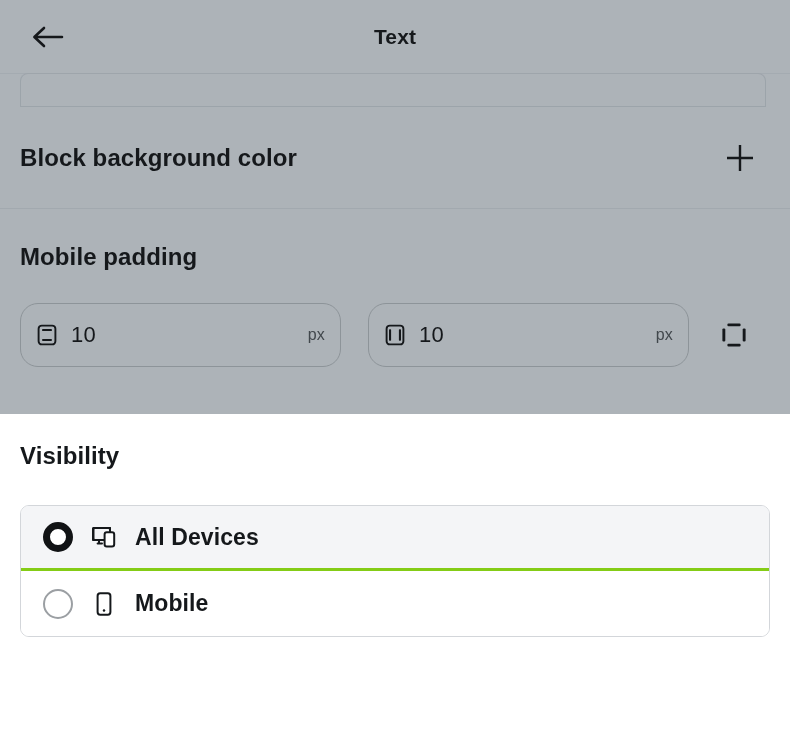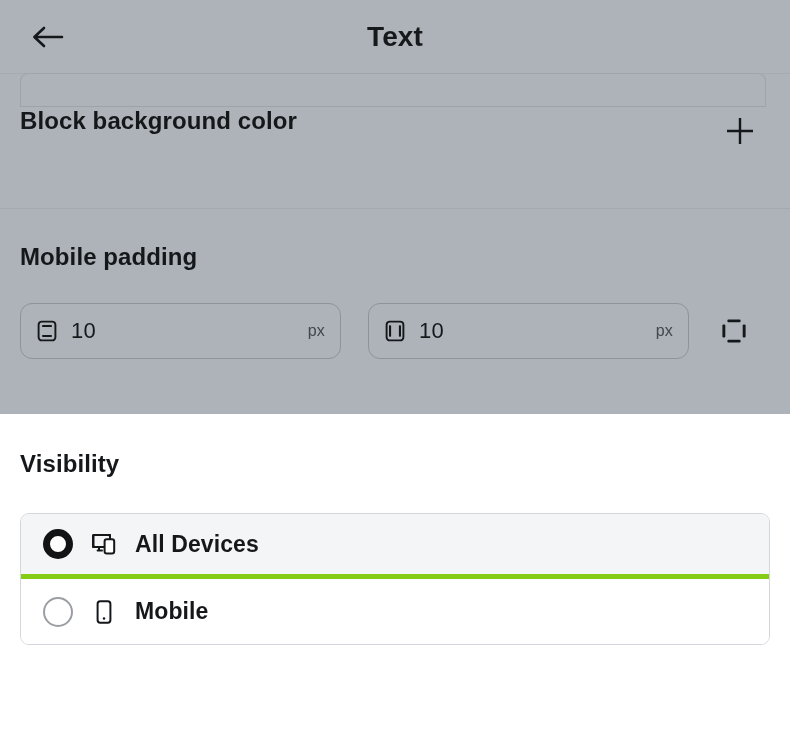--- a/index.html
+++ b/index.html
@@ -52,21 +52,21 @@
     height: 50px;
     display: flex;
     align-items: center;
     justify-content: center;
     cursor: pointer;
     background: transparent;
     border: none;
   }
 
   .header-title {
-    font-size: 28px;
+    font-size: 21px;
     font-weight: bold;
     color: #16191c;
     letter-spacing: 0.1px;
   }
 
   
   .clipped-field {
     position: absolute;
     left: 20px;
     right: 24px;
@@ -91,20 +91,21 @@
   
   .section-divider {
     height: 1px;
     background: #a2a9af;
     width: 100%;
   }
 
   .row-bg-color {
     height: 101px;
     display: flex;
+    align-items: center;
     justify-content: space-between;
     padding: 0 20px 0 20px;
     margin-top: 34px;
   }
 
   .section-label {
     font-size: 24px;
     font-weight: bold;
     color: #15181b;
     letter-spacing: 0.1px;
@@ -129,23 +130,23 @@
 
   .padding-controls {
     display: flex;
     align-items: center;
     gap: 27px;
     margin-top: 32px;
   }
 
   .num-field {
     flex: 0 0 321px;
-    height: 56px;
+    height: 64px;
     border: 1px solid #8d9499;
-    border-radius: 12px;
+    border-radius: 18px;
     background: transparent;
     display: flex;
     align-items: center;
     padding: 0 15px 0 14px;
     gap: 12px;
     cursor: text;
   }
 
   .num-field .field-icon {
     flex: 0 0 auto;
@@ -178,21 +179,21 @@
     cursor: pointer;
     background: transparent;
     border: none;
     margin-left: -4px;
   }
 
   
   .white-section {
     background: #ffffff;
     flex: 1 1 auto;
-    padding: 8px 20px;
+    padding: 0 20px;
   }
 
   .visibility-title {
     font-size: 24px;
     font-weight: bold;
     color: #15181b;
     padding-top: 28px;
     letter-spacing: 0.1px;
   }
 
@@ -204,21 +205,21 @@
     background: #ffffff;
   }
 
   .option-row {
     height: 65px;
     display: flex;
     align-items: center;
     padding: 0 22px;
     gap: 17px;
     cursor: pointer;
-    border-bottom: 5px solid #84cc16;
+    border-bottom: 3px solid #84cc16;
     background: #ffffff;
   }
 
   .option-row:last-child {
     border-bottom: none;
   }
 
   .option-row.selected {
     background: #f4f5f7;
   }

